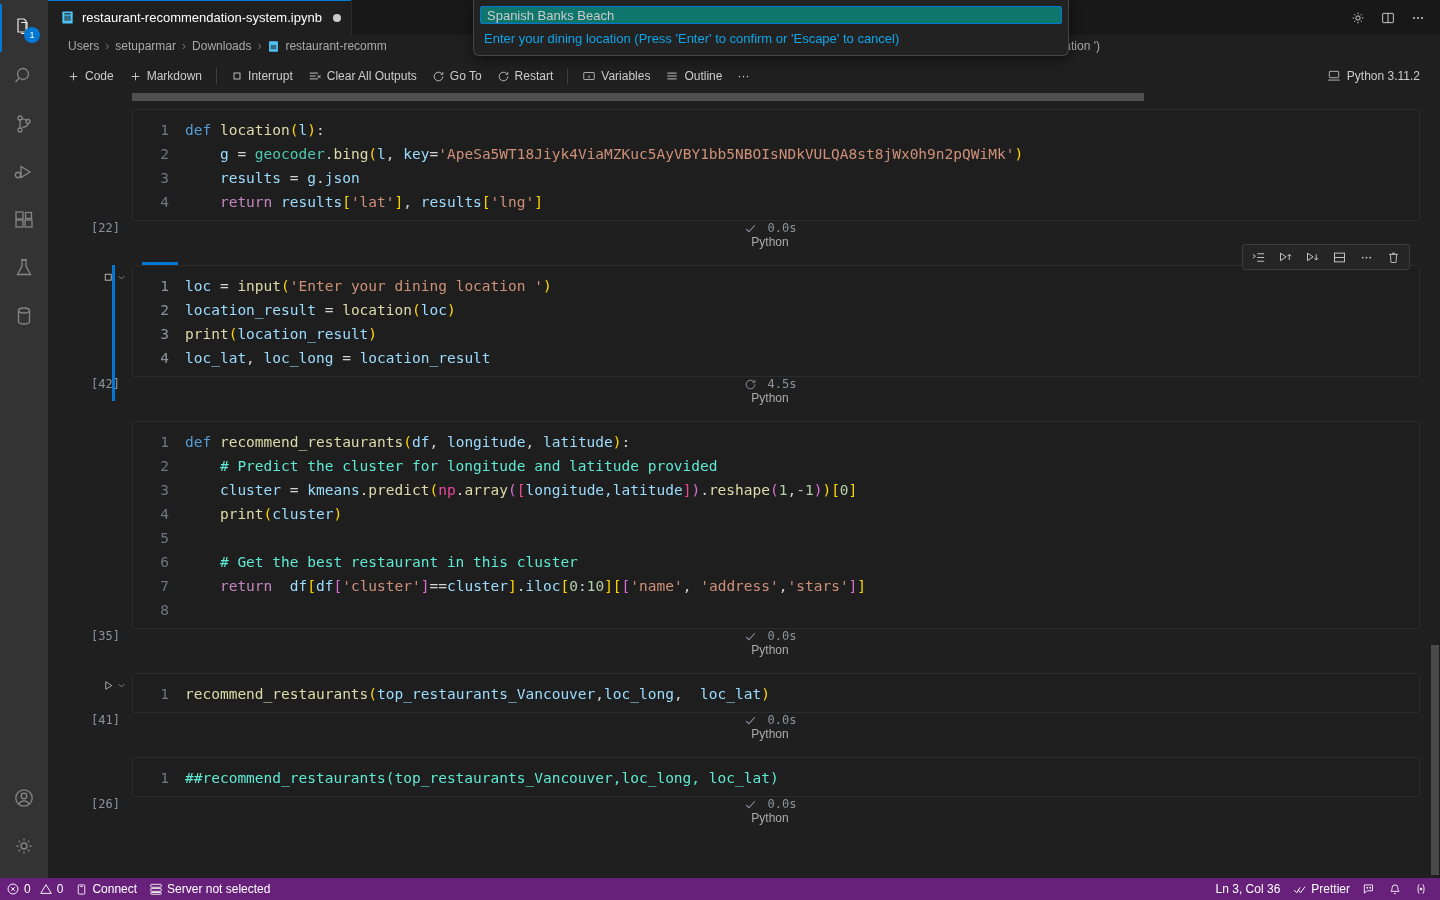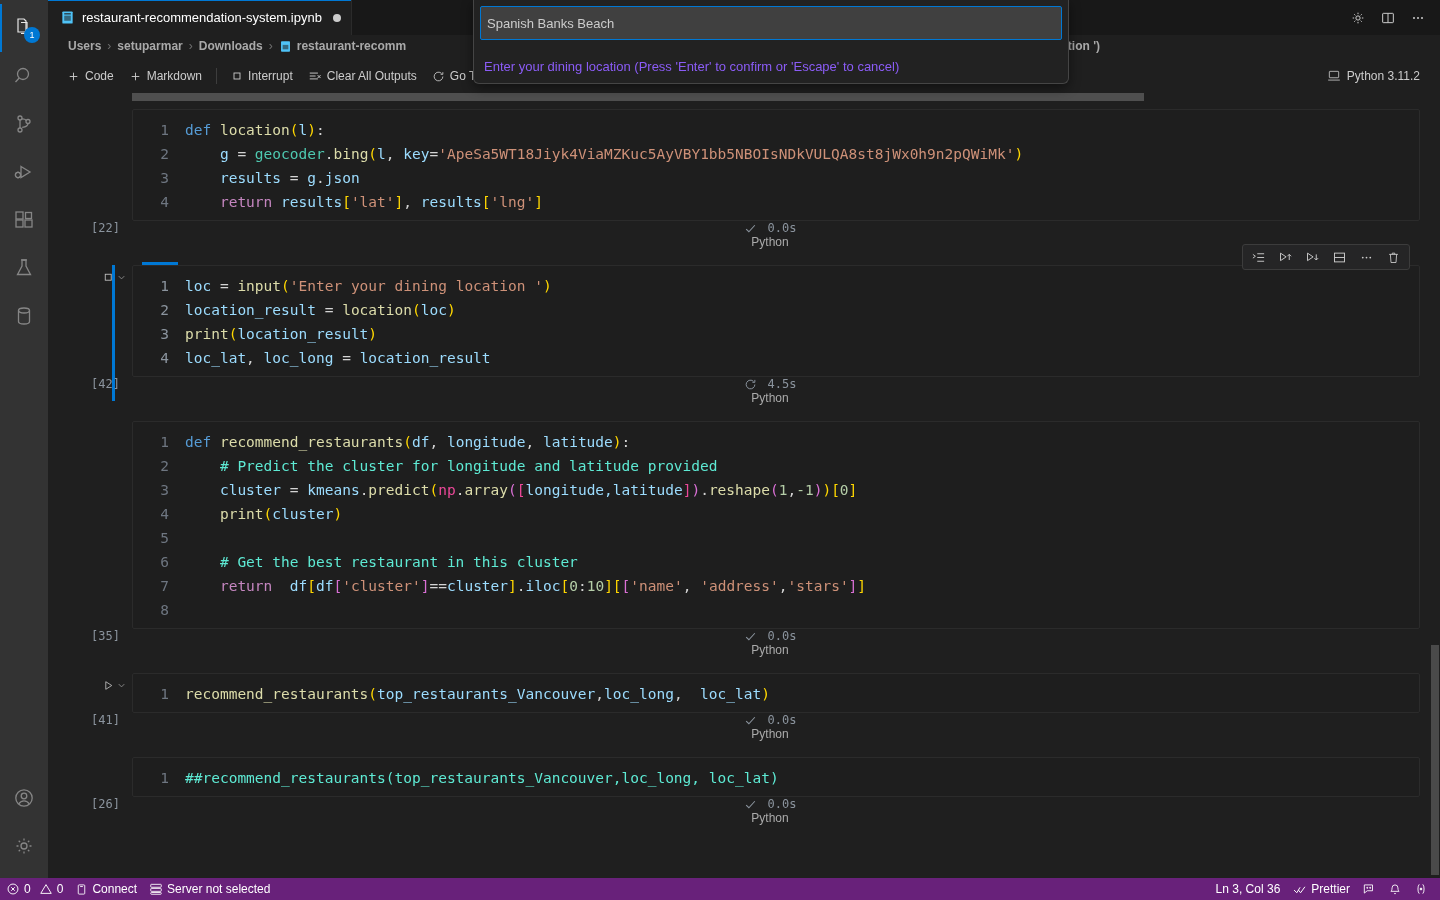--- a/index.html
+++ b/index.html
@@ -57,21 +57,21 @@
     width:28px; height:28px; display:flex; align-items:center; justify-content:center;
     color:#cccccc; cursor:pointer; border-radius:4px;
   }
 
   .breadcrumbs {
     height:22px; display:flex; align-items:center; gap:4px; padding:0 0 0 20px;
     font-size:12px; color:#a9a9a9; flex-shrink:0; background:#1f1f1f; overflow:hidden;
     white-space:nowrap;
   }
   .bc-sep { color:#6e6e6e; padding:0 2px; }
-  .bc-item { cursor:pointer; display:flex; align-items:center; gap:5px;font-weight:bold; }
+  .bc-item { cursor:pointer; display:flex; align-items:center; gap:5px; }
 
   .nbtoolbar {
     height:28px; display:flex; align-items:flex-end; gap:2px; padding:0 12px 0 12px;
     flex-shrink:0; background:#1f1f1f; justify-content:space-between;
   }
   .nbt-left { display:flex; align-items:center; gap:1px; }
   .nbt-btn {
     display:flex; align-items:center; gap:5px; padding:2px 7px; font-size:12px;
     color:#cccccc; cursor:pointer; border-radius:4px; white-space:nowrap;
   }
@@ -150,25 +150,25 @@
   .t-txt  { color:#d4d4d4; }
 
   
   .quickinput {
     position:absolute; top:0; left:425px; width:596px;
     background:#222222; border:1px solid #454545; border-top:none;
     border-radius:0 0 6px 6px; box-shadow:0 4px 12px rgba(0,0,0,0.45);
     padding:6px 6px 8px; z-index:60;
   }
   .qi-input {
-    width:100%; height:34px; background:#404040; border:1px solid #0078d4;
+    width:100%; height:18px; background:#0f766e; border:1px solid #0078d4;
     border-radius:2px; color:#cccccc; font-size:13px; padding:0 6px;
     font-family:"Liberation Sans", sans-serif; outline:none;
   }
-  .qi-desc { font-size:13px; color:#8b5cf6; padding:7px 4px 0; line-height:1.2;margin-top:12px; }
+  .qi-desc { font-size:13px; color:#0ea5e9; padding:7px 4px 0; line-height:1.2; }
 
   
   .statusbar {
     height:22px; background:#68217a; display:flex; align-items:center;
     justify-content:space-between; color:#ffffff; font-size:12px; flex-shrink:0;
     padding:0 6px 0 0;
   }
   .sb-group { display:flex; align-items:center; height:22px; }
   .sb-item {
     display:flex; align-items:center; gap:4px; padding:0 6px; height:22px;

